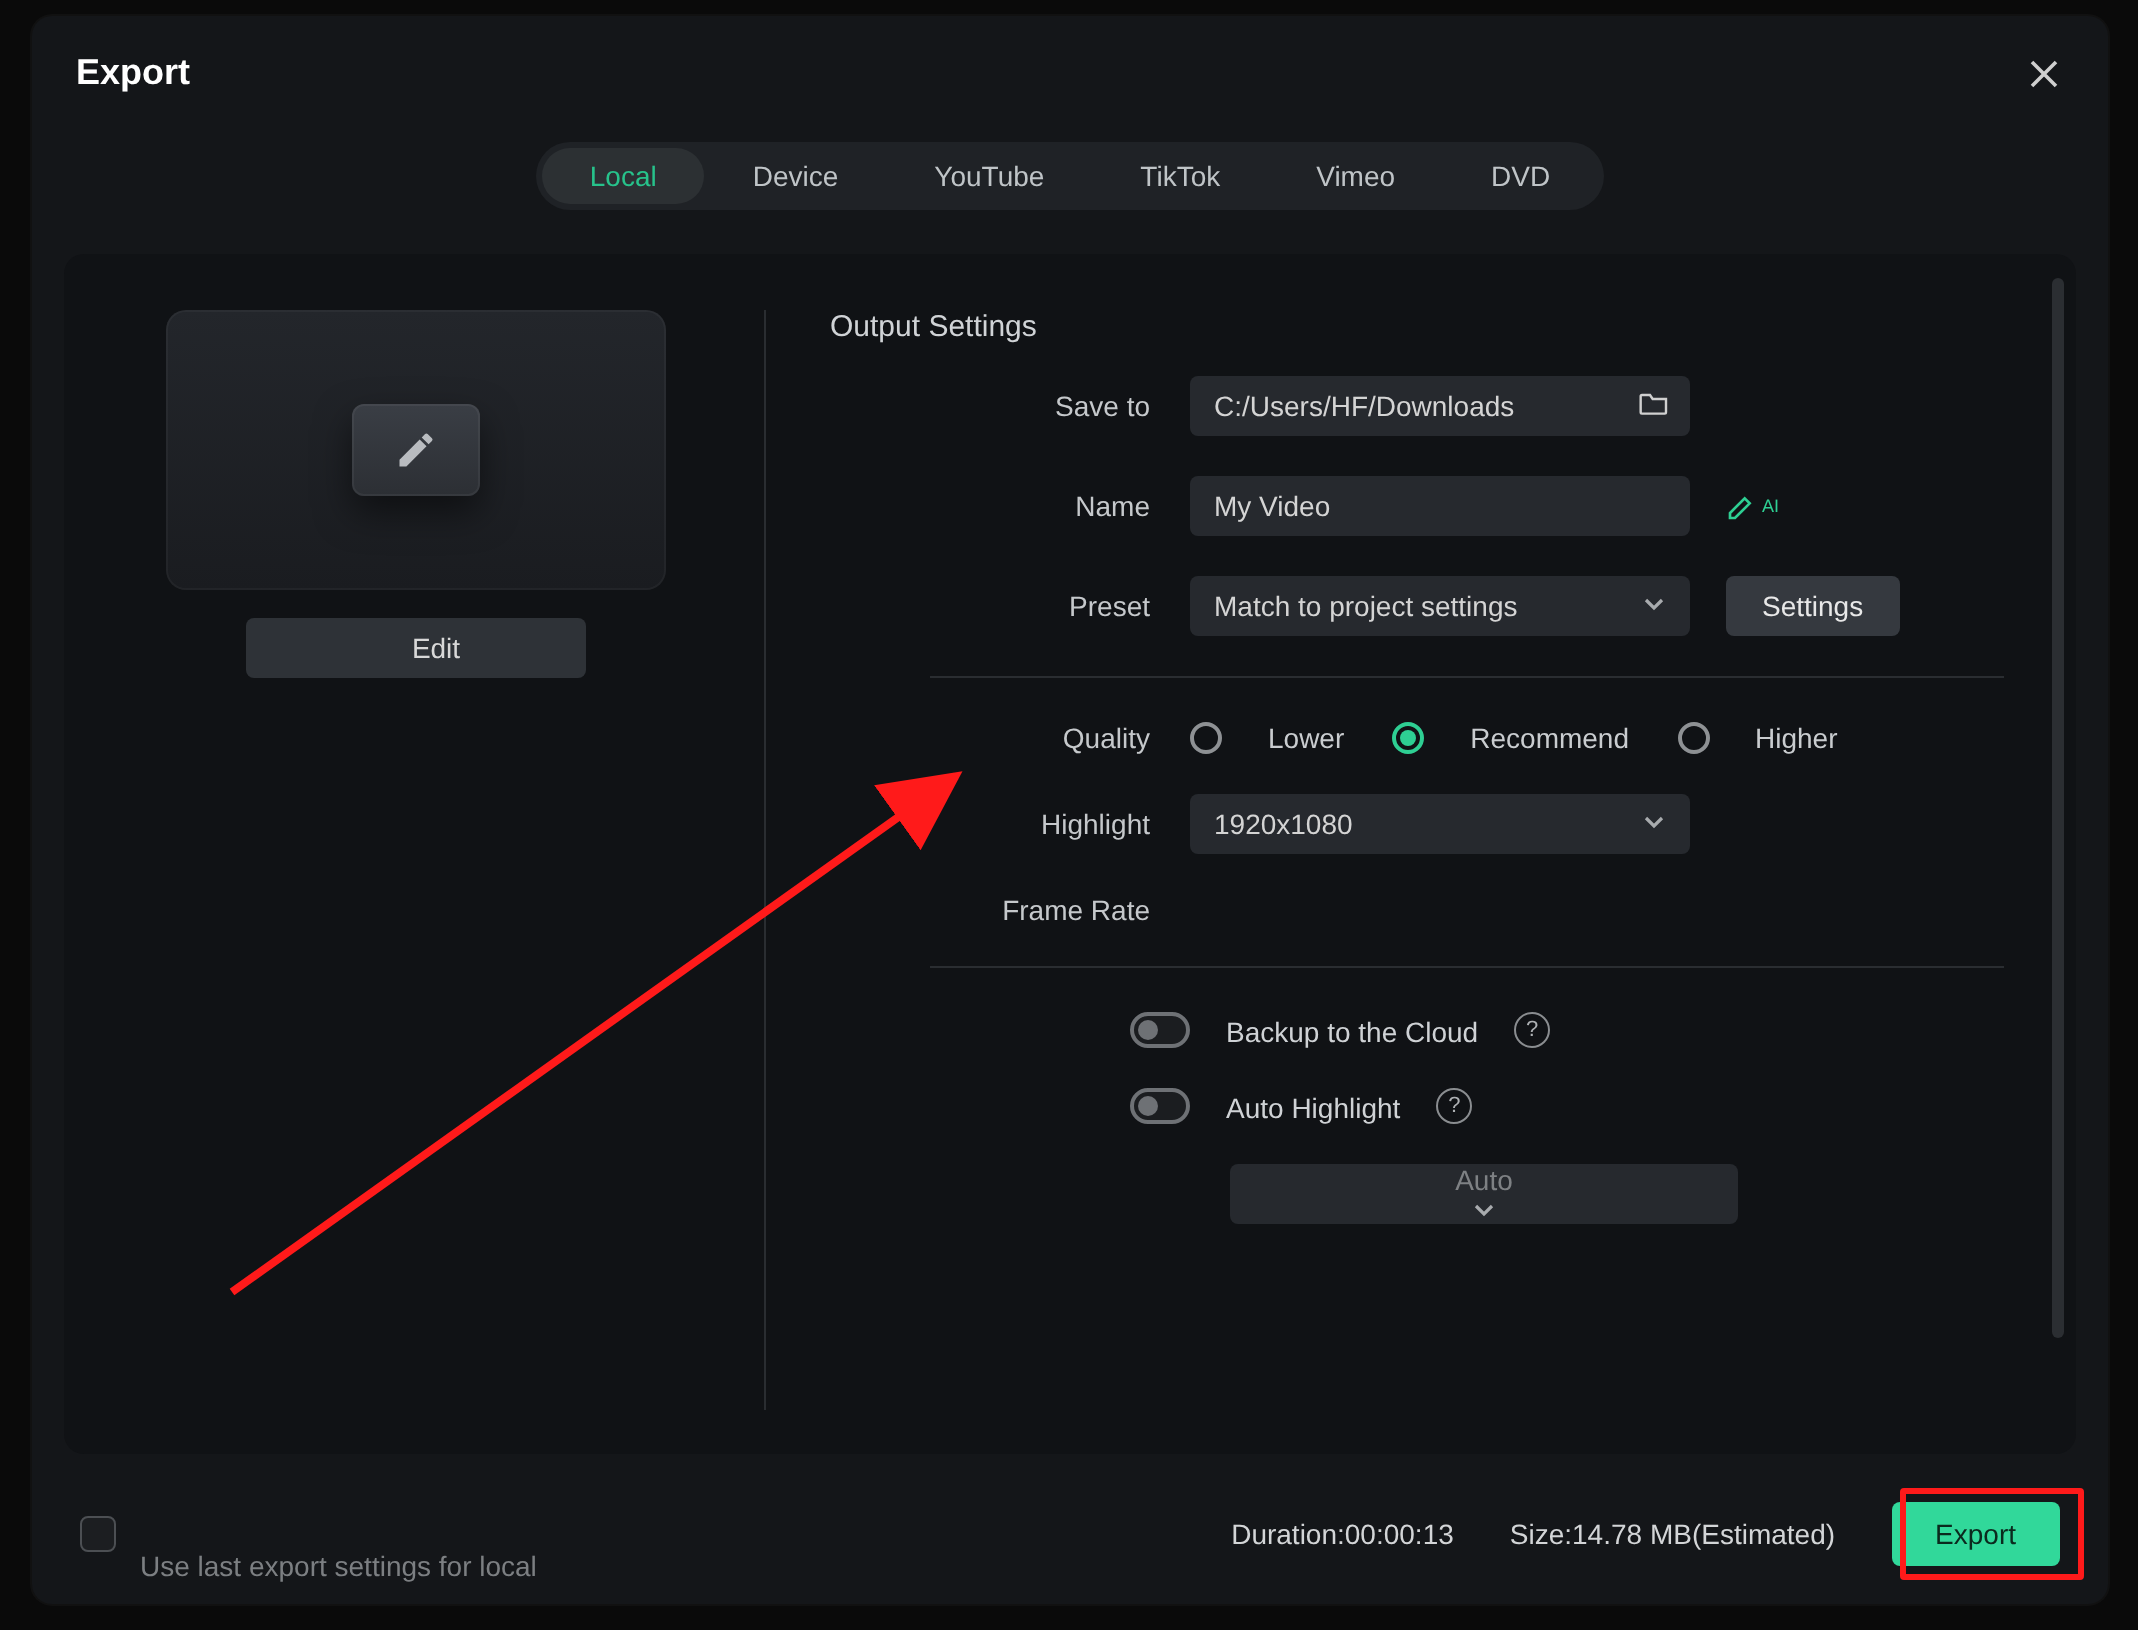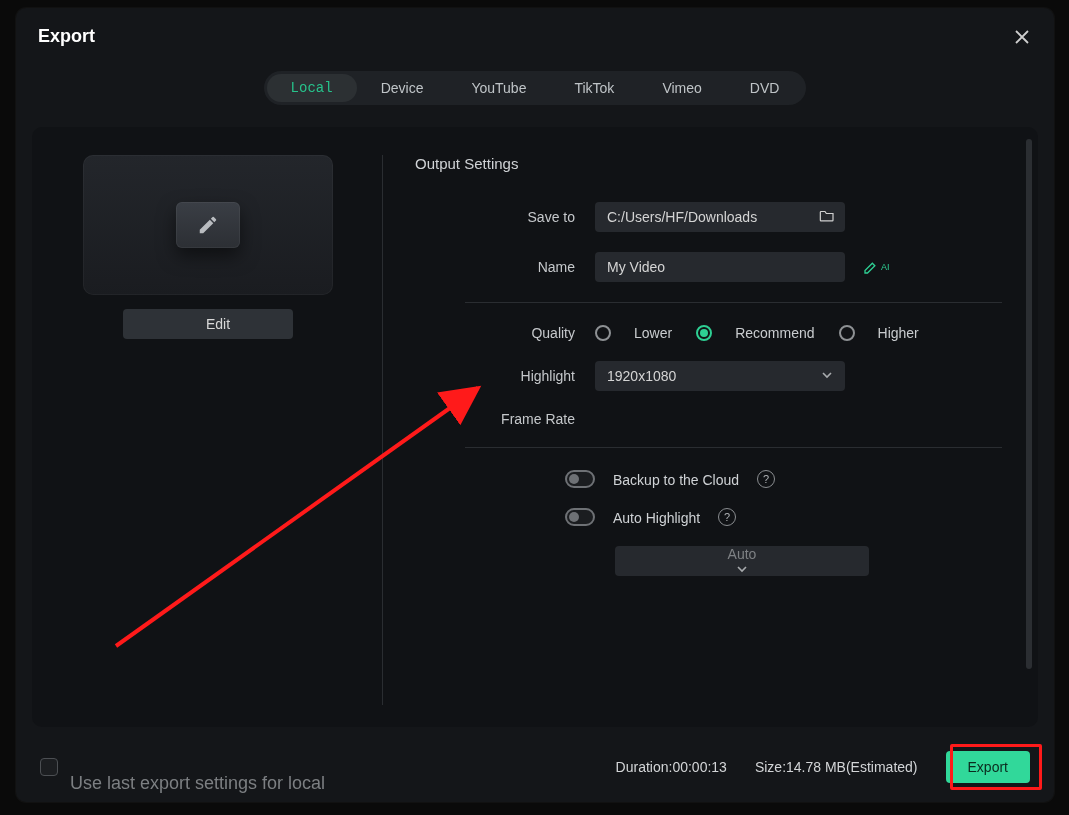--- a/index.html
+++ b/index.html
@@ -6,34 +6,34 @@
   html, body { width: 1069px; height: 815px; background: #0a0a0a; font-family: -apple-system, "Segoe UI", Arial, sans-serif; color: #d6d6d6; overflow: hidden; }
   .dialog { position: absolute; left: 16px; top: 8px; width: 1038px; height: 794px; background: #141619; border-radius: 10px; box-shadow: 0 0 0 1px rgba(255,255,255,0.03); }
   .dlg-header { display: flex; align-items: center; justify-content: space-between; padding: 18px 22px 10px 22px; }
   .dlg-title { font-size: 18px; font-weight: 600; color: #fff; }
   .close-icon { width: 20px; height: 20px; color: #cfcfcf; cursor: pointer; display:flex; align-items:center; justify-content:center; }
   .close-icon svg { width: 16px; height: 16px; }
 
   .tabs-wrap { display:flex; justify-content:center; margin-top: 14px; }
   .tabs { display:inline-flex; background:#1f2226; border-radius: 18px; padding: 3px; gap: 0; }
   .tab { padding: 6px 24px; font-size: 14px; color: #bfc4c7; border-radius: 16px; cursor:pointer; }
-  .tab.active { background:#2c3033; color:#27c28b; font-weight:500;font-family:Liberation Mono, monospace; }
+  .tab.active { background:#2c3033; color:#27c28b; font-weight:500; }
 
   .panel { margin: 22px 16px 0 16px; background:#101215; border-radius: 10px; height: 600px; position:relative; padding: 28px 36px 22px 36px; }
   .panel-inner { display:flex; height:100%; }
   .preview-col { width: 280px; flex: 0 0 280px; display:flex; flex-direction:column; align-items:center; }
   .preview-box { width: 250px; height: 140px; background: linear-gradient(180deg,#23262b 0%, #1a1c20 100%); border-radius: 10px; display:flex; align-items:center; justify-content:center; box-shadow: inset 0 0 0 1px rgba(255,255,255,0.04); }
   .preview-chip { width: 64px; height: 46px; background: linear-gradient(180deg,#3a3e45,#2c2f34); border-radius: 6px; display:flex; align-items:center; justify-content:center; box-shadow: 0 8px 18px rgba(0,0,0,0.5), inset 0 0 0 1px rgba(255,255,255,0.05); }
   .preview-chip svg { width: 22px; height: 22px; color:#b9bcc0; }
   .edit-btn { margin-top: 14px; width: 170px; height: 30px; background:#2e3237; border:none; border-radius:4px; color:#d8d8d8; font-size:14px; cursor:pointer;padding-left:20px; }
 
   .divider-v { width:1px; background:#2a2d31; margin: 0 6px 0 34px; }
 
   .settings-col { flex:1; padding-left: 26px; position:relative; overflow:hidden; }
-  .section-title { font-size: 15px; color:#d0d3d6; margin-bottom: 30px; }
+  .section-title { font-size: 15px; color:#d0d3d6; margin-bottom: 16px; }
 
   .row { display:flex; align-items:center; margin-bottom: 20px; }
   .row .lab { width: 180px; text-align:right; padding-right: 20px; font-size:14px; color:#c5c8cb; }
   .ctrl { flex: 0 0 250px; }
   .input, .select { width:100%; height:30px; background:#26292e; border:none; border-radius:4px; color:#d4d4d4; font-size:14px; padding: 0 12px; display:flex; align-items:center; justify-content:space-between; cursor:pointer; }
   .input input { background:transparent; border:none; outline:none; color:#d4d4d4; font-size:14px; width:100%; }
   .select .chev { color:#a8abae; }
   .after { margin-left: 18px; display:flex; align-items:center; }
   .ai-icon { color:#2ecf93; font-size:12px; display:flex; align-items:center; gap:2px; cursor:pointer; }
   .ai-icon svg { width:16px; height:16px; }
@@ -52,21 +52,21 @@
   .toggle-label { font-size:14px; color:#cfd2d5; }
   .help-icon { width:18px; height:18px; border:1.5px solid #8a8d90; border-radius:50%; display:inline-flex; align-items:center; justify-content:center; font-size:11px; color:#aeb1b4; cursor:pointer; }
 
   .auto-select-row { padding-left:200px; }
   .auto-select-row .select { width:254px; color:#7e8184;flex-direction:column; }
 
   .scrollbar { position:absolute; right:6px; top:12px; width:6px; height:530px; background:#2b2e32; border-radius:3px; }
 
   .footer { position:absolute; left:0; right:0; bottom:0; height:70px; display:flex; align-items:center; padding: 0 24px; }
   .chk { width:18px; height:18px; border:1.5px solid #4c4f53; border-radius:4px; background:#1c1e21; margin-right:12px; cursor:pointer; }
-  .chk-label { font-size:18px; color:#7c7f82;margin-top:32px; }
+  .chk-label { font-size:14px; color:#7c7f82;margin-top:32px; }
   .footer-spacer { flex:1; }
   .meta { font-size:14px; color:#d3d5d7; margin-right: 28px; }
   .export-btn { height:32px; padding:0 22px; background:#31d89a; border:none; border-radius:4px; color:#0b2a1e; font-size:14px; font-weight:500; cursor:pointer; }
   .export-highlight { position:absolute; right:12px; bottom:12px; width:92px; height:46px; border:3px solid #ff1a1a; border-radius:2px; pointer-events:none; }
 
   
   .arrow { position:absolute; left:0; top:0; width:100%; height:100%; pointer-events:none; }
 
   .chev-svg { width:12px; height:12px; }
 </style>
@@ -132,20 +132,32 @@
             <input type="text" value="My Video" style="">
           </div>
           <div class="after ai-icon">
             <svg viewBox="0 0 24 24" fill="none" stroke="currentColor" stroke-width="2">
                 <path d="M3 17.25V21h3.75l11-11-3.75-3.75-11 11z"></path>
               </svg>
             <span style="font-size:9px;">AI</span>
           </div>
         </div>
 
+        <div class="row">
+          <div class="lab">Preset</div>
+          <div class="ctrl select">
+            <span>Match to project settings</span>
+            <span class="chev"><svg class="chev-svg" viewBox="0 0 12 12" fill="none" stroke="currentColor" stroke-width="1.6">
+                  <path d="M2 4l4 4 4-4"></path>
+                </svg></span>
+          </div>
+          <div class="after">
+            <button class="settings-btn">Settings</button>
+          </div>
+        </div>
 
 
         <div class="sep" style="margin-left:50px"></div>
 
         <div class="row">
           <div class="lab">Quality</div>
           <div class="radios">
             <div class="radio">
                 <span class="dot"></span>
                 <span>Lower</span>

